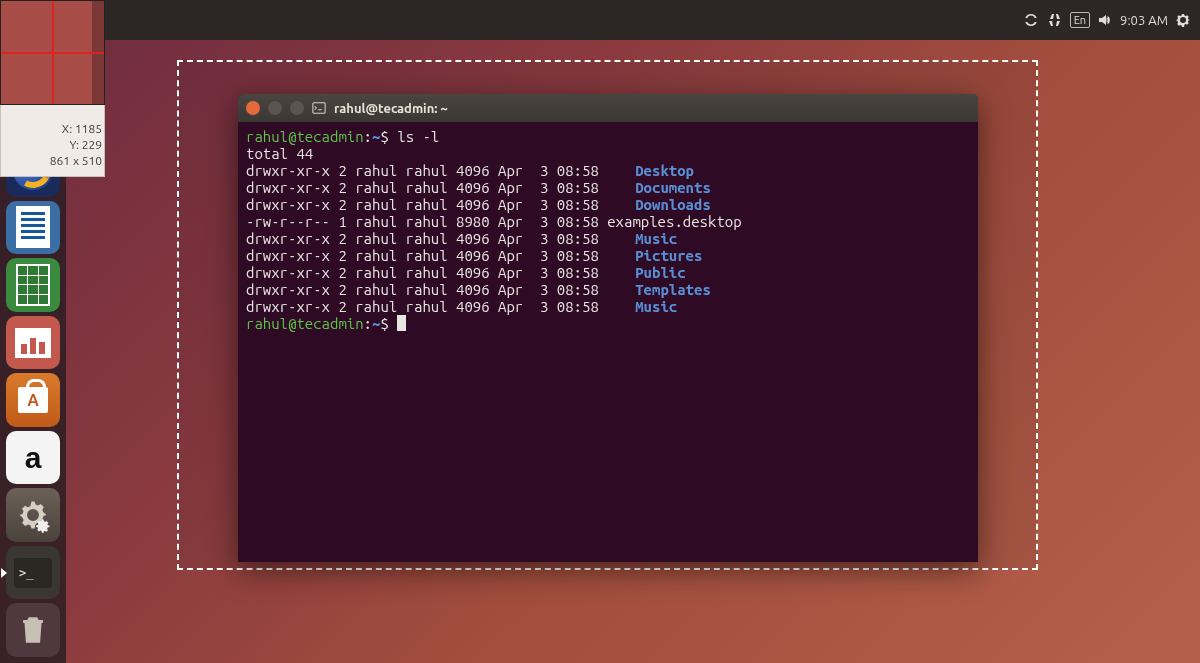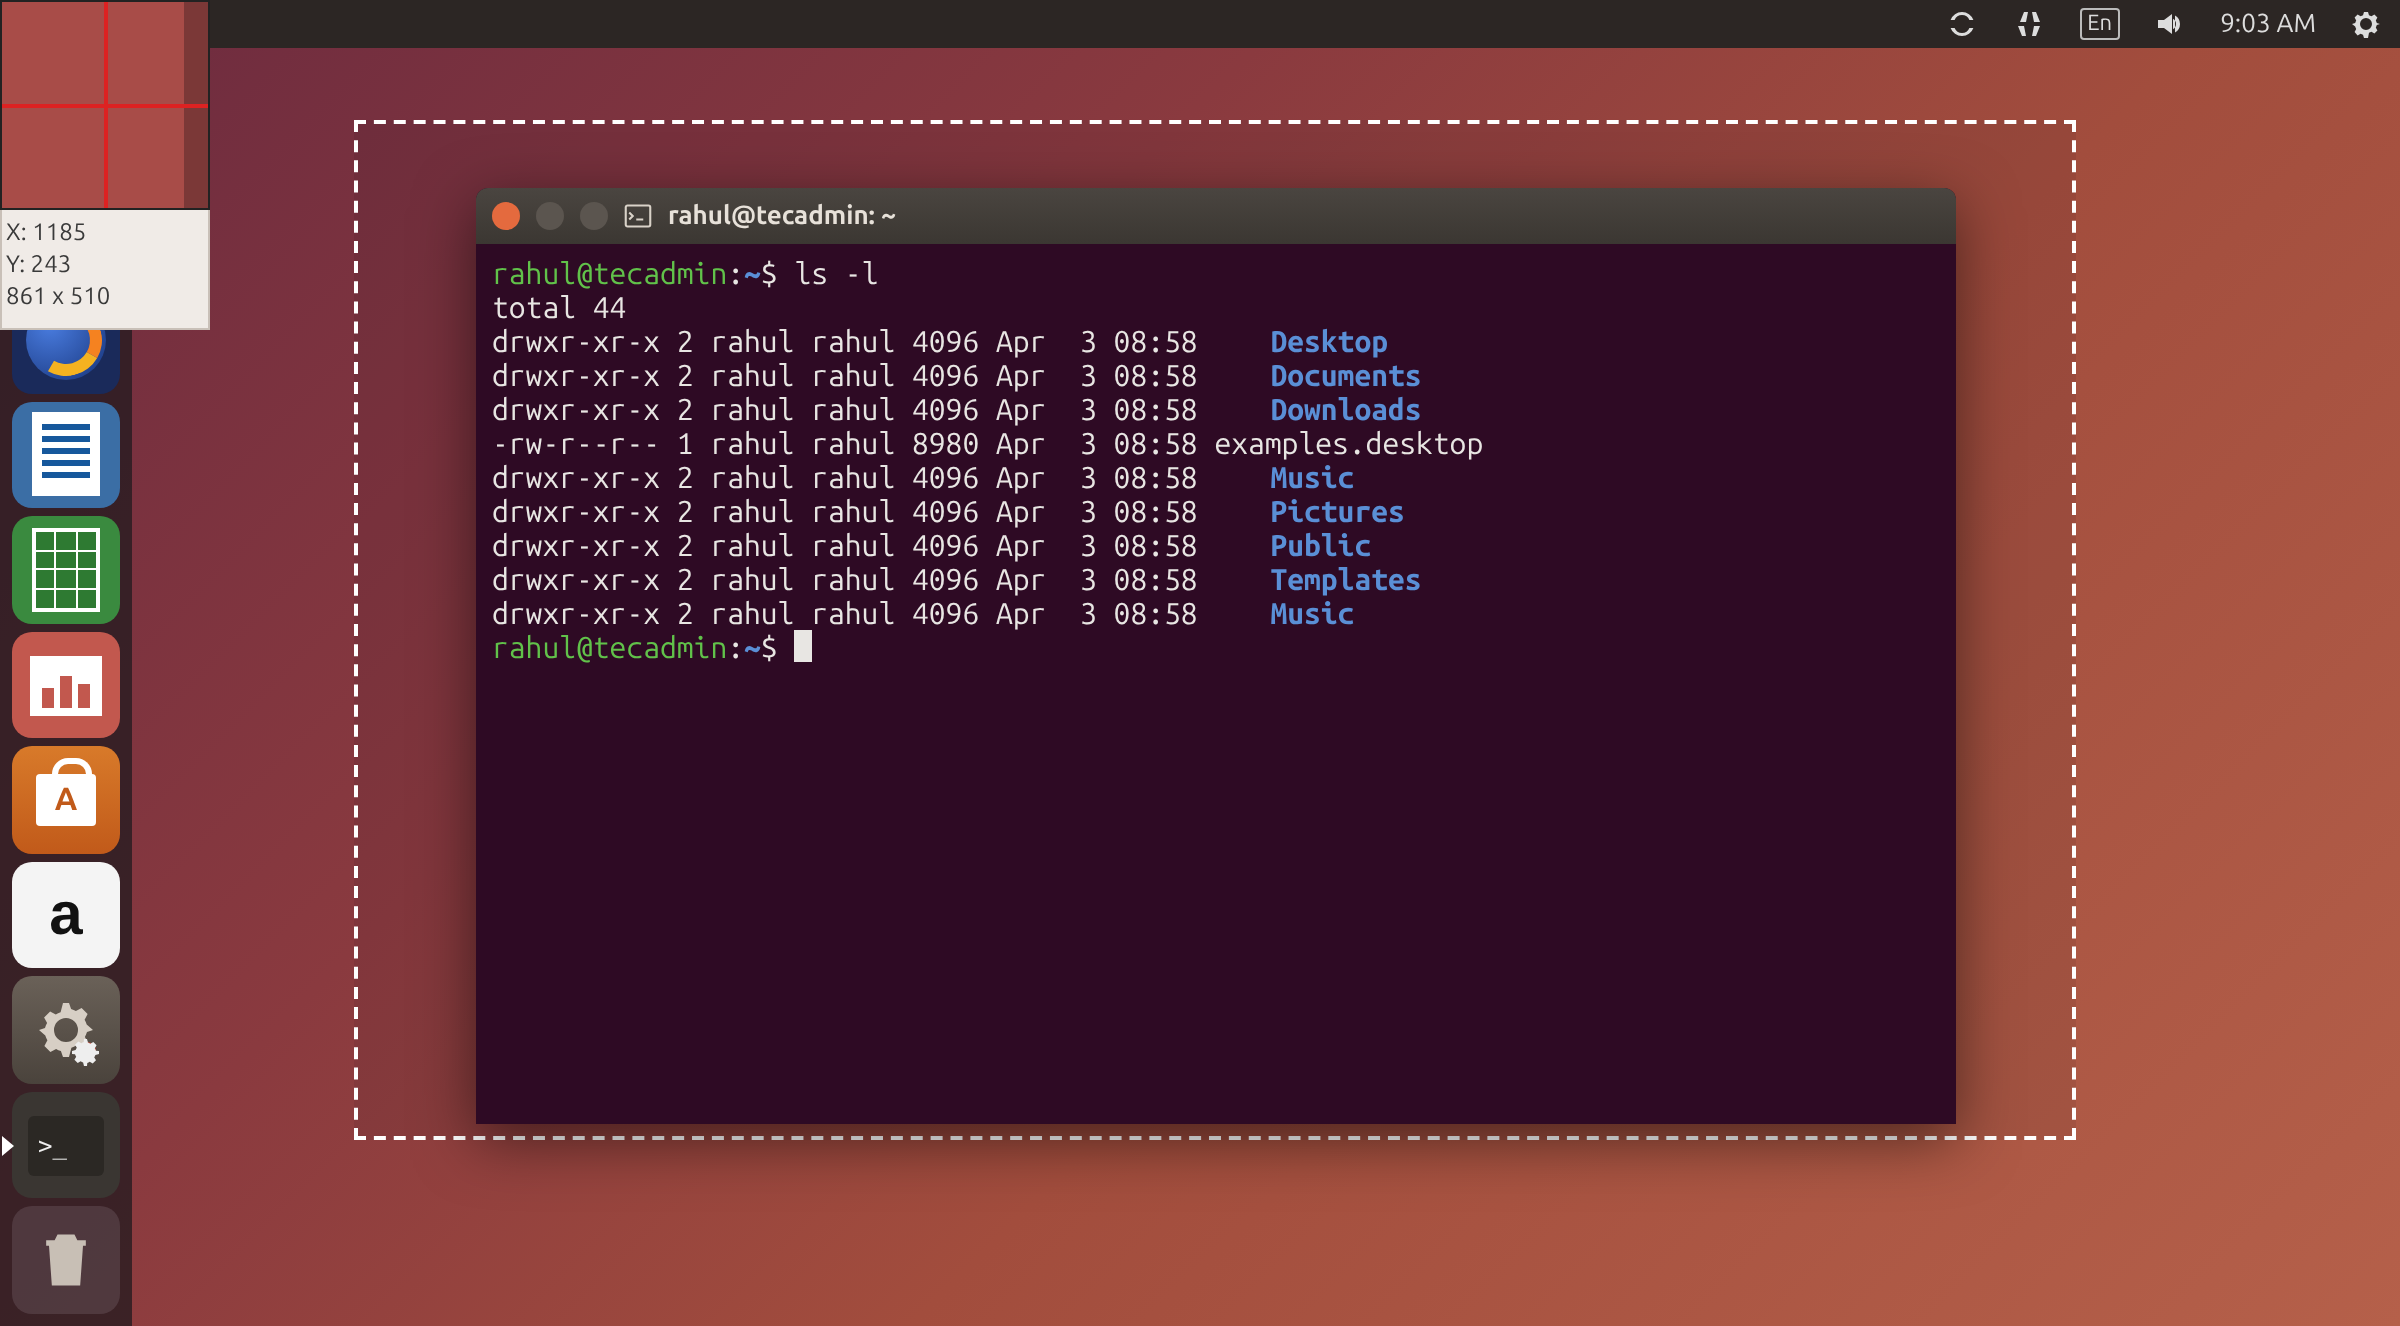--- a/index.html
+++ b/index.html
@@ -6,24 +6,24 @@
     body {
       width: 1200px; height: 663px;
       font-family: "Ubuntu", "DejaVu Sans", sans-serif;
       overflow: hidden;
       background: linear-gradient(135deg, #6b2a3f 0%, #8a3a3f 35%, #a24d3d 60%, #b5604a 100%);
       position: relative;
     }
     
     .top-panel {
       position: absolute; top: 0; left: 0; right: 0;
-      height: 24px;
+      height: 40px;
       background: #2c2624;
       display: flex; align-items: center; justify-content: flex-end;
-      padding: 0 8px; gap: 16px;
+      padding: 0 8px; gap: 6px;
       color: #ddd; font-size: 13px;
       z-index: 20;
     }
     .top-panel .ind { display:flex; align-items:center; justify-content:center; width:18px; height:18px; }
     .top-panel .ind svg { width:16px; height:16px; fill:#ddd; }
     .top-panel .lang { font-size:11px; border:1px solid #bbb; border-radius:2px; padding:0 3px; line-height:14px; }
     
     .launcher {
       position: absolute; top: 24px; left: 0; bottom: 0;
       width: 66px;
@@ -68,21 +68,21 @@
     }
     .mag-img::before { top:0;bottom:0;left:50%;width:2px;transform:translateX(-50%);}
     .mag-img::after  { left:0;right:0;top:50%;height:2px;transform:translateY(-50%);}
     .mag-img .cross{ position:absolute; left:50%; top:50%; width:10px;height:10px; transform:translate(-50%,-50%);} 
     .mag-img .cross::before,.mag-img .cross::after{content:"";position:absolute;background:#d22;}
     .mag-img .cross::before{left:0;right:0;top:4px;height:2px;}
     .mag-img .cross::after{top:0;bottom:0;left:4px;width:2px;}
     .mag-img .shade{position:absolute;top:0;bottom:0;right:0;width:12%;background:rgba(40,20,25,.35);}
     .mag-info {
       background:#f0ebe7; color:#3a3a3a; font-size:12px;
-      text-align:left; padding:4px 2px 6px;
+      text-align:right; padding:16px 2px 6px;
       border:1px solid #c9c0b8; border-top:none;
       line-height:1.35;
     }
     
     .desktop {
       position:absolute; top:24px; left:66px; right:0; bottom:0;
     }
     
     .selection {
       position:absolute;
@@ -253,16 +253,16 @@
   </div>
 </div>
 
 <div class="magnifier">
   <div class="mag-img">
     <div class="shade"></div>
     <div class="cross"></div>
   </div>
   <div class="mag-info">
     <div>X: 1185</div>
-    <div>Y: 243</div>
+    <div>Y: 229</div>
     <div>861 x 510</div>
   </div>
 </div>
 
 </body></html>

